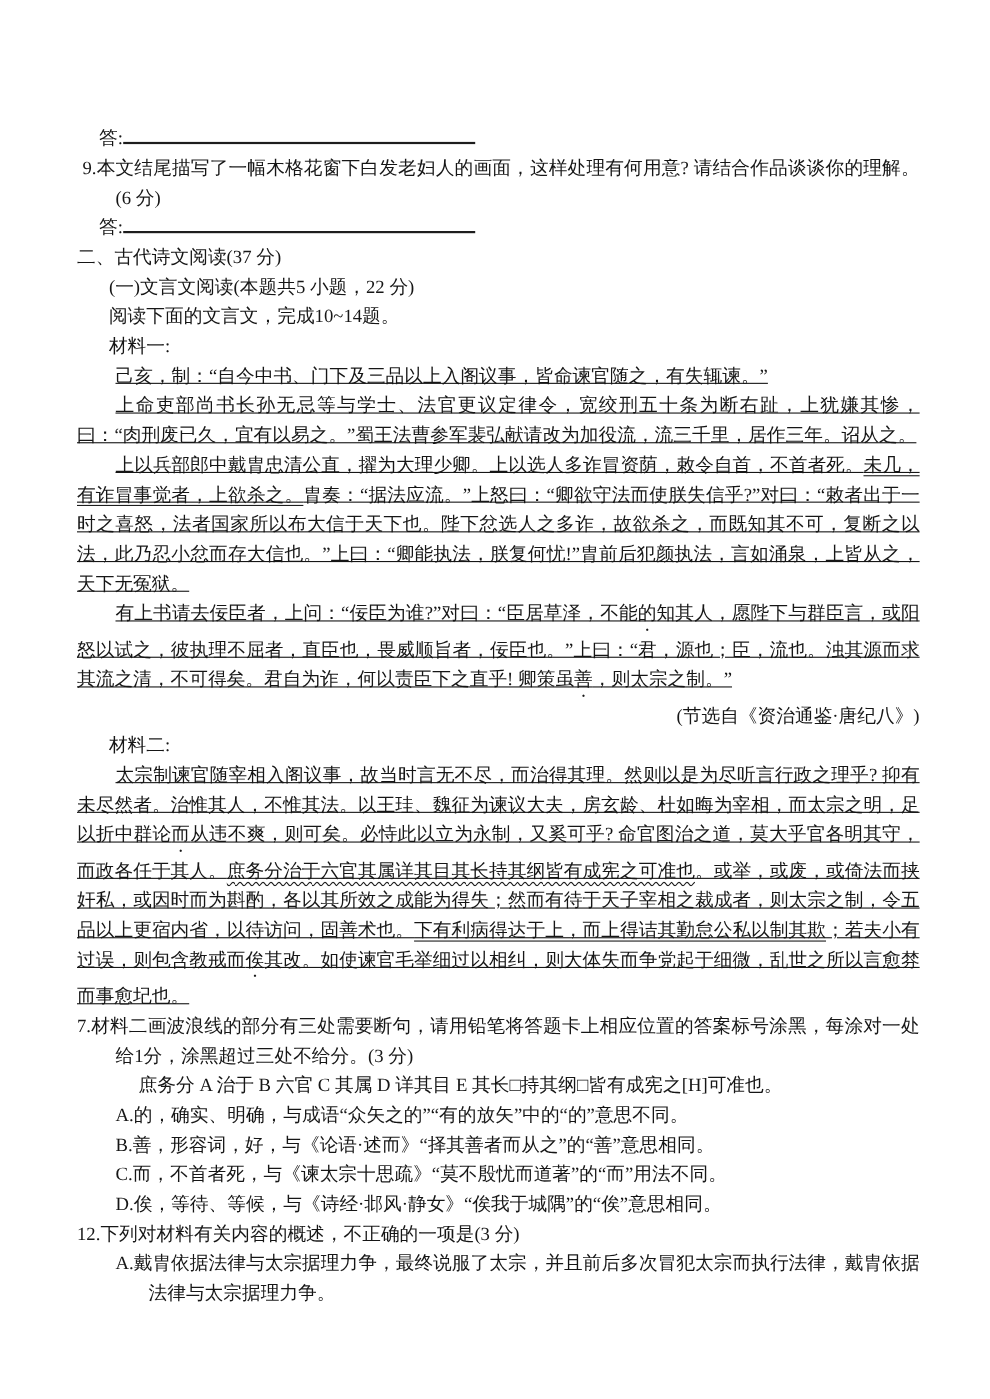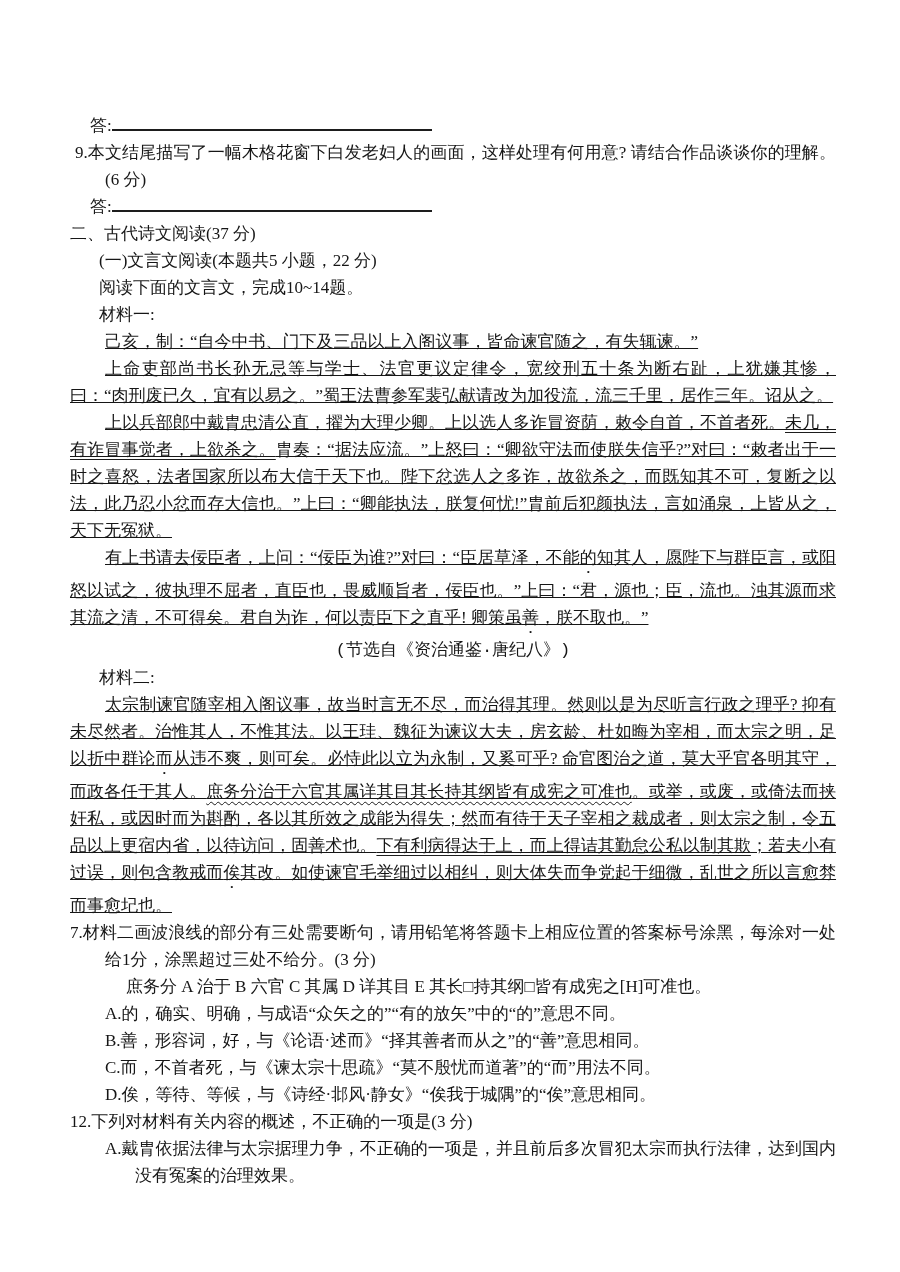--- a/index.html
+++ b/index.html
@@ -32,21 +32,21 @@
     border-bottom:2px solid #1d1d1d;
     vertical-align:baseline;
   }
   
   .q9hang  { margin-left:5px; padding-left:30px; text-indent:-30px; }
   .qhang   { padding-left:35px; text-indent:-35px; }
   
   .sub { margin-left:29px; }
   
   .para { text-indent:35px;text-decoration:underline; }
-  .source { text-align:center;font-family:Liberation Mono, monospace; }
+  .source { text-align:right; }
   
   .opt { margin-left:35px; }
   .opt-hang { margin-left:35px; padding-left:30px; text-indent:-30px; }
   .segline { margin-left:56px; }
   
   .s-u {
     text-decoration:underline;
     text-decoration-thickness:1px;
     text-underline-offset:4px;
     text-decoration-color:#1d1d1d;
@@ -86,21 +86,21 @@
 
     <div class="block sub">(一)文言文阅读(本题共5 小题，22 分)</div>
 
     <div class="block sub">阅读下面的文言文，完成10~14题。</div>
 
     <div class="block sub">材料一:</div>
 
     <p class="block para"><span>己亥，制：“自今中书、门下及三品以上入阁议事，皆命谏官随之，有失辄谏。”</span></p>
     <p class="block para"><span>上命吏部尚书长孙无忌等与学士、法官更议定律令，宽绞刑五十条为断右趾，上犹嫌其惨，曰：“肉刑废已久，宜有以易之。”蜀王法曹参军裴弘献请改为加役流，流三千里，居作三年。诏从之。</span></p>
     <p class="block para"><span>上以兵部郎中戴胄忠清公直，擢为大理少卿。上以选人多诈冒资荫，敕令自首，不首者死。</span><span class="s-u">未几，有诈冒事觉者，上欲杀之。</span><span>胄奏：“据法应流。”上怒曰：“卿欲守法而使朕失信乎?”对曰：“敕者出于一时之喜怒，法者国家所以布大信于天下也。陛下忿选人之多诈，故欲杀之，而既知其不可，复断之以法，此乃忍小忿而存大信也。”上曰：“卿能执法，朕复何忧!”胄前后犯颜执法，言如涌泉，上皆从之，天下无冤狱。</span></p>
-    <p class="block para"><span>有上书请去佞臣者，上问：“佞臣为谁?”对曰：“臣居草泽，不能</span><span class="s-d">的</span><span>知其人，愿陛下与群臣言，或阳怒以试之，彼执理不屈者，直臣也，畏威顺旨者，佞臣也。”上曰：“君，源也；臣，流也。浊其源而求其流之清，不可得矣。君自为诈，何以责臣下之直乎! 卿策虽</span><span class="s-d">善</span><span>，朕不取也。”</span></p>
+    <p class="block para"><span>有上书请去佞臣者，上问：“佞臣为谁?”对曰：“臣居草泽，不能</span><span class="s-d">的</span><span>知其人，愿陛下与群臣言，或阳怒以试之，彼执理不屈者，直臣也，畏威顺旨者，佞臣也。”上曰：“君，源也；臣，流也。浊其源而求其流之清，不可得矣。君自为诈，何以责臣下之直乎! 卿策虽</span><span class="s-d">善</span><span>，则太宗之制。”</span></p>
 
     <div class="block source">(节选自《资治通鉴·唐纪八》)</div>
 
     <div class="block sub">材料二:</div>
 
     <p class="block para"><span>太宗制谏官随宰相入阁议事，故当时言无不尽，而治得其理。然则以是为尽听言行政之理乎? 抑有未尽然者。治惟其人，不惟其法。以王珪、魏征为谏议大夫，房玄龄、杜如晦为宰相，而太宗之明，足以折中群论</span><span class="s-d">而</span><span>从违不爽，则可矣。必恃此以立为永制，又奚可乎? 命官图治之道，莫大乎官各明其守，而政各任于其人。</span><span class="s-w">庶务分治于六官其属详其目其长持其纲皆有成宪之可准也</span><span>。或举，或废，或倚法而挟奸私，或因时而为斟酌，各以其所效之成能为得失；然而有待于天子宰相之裁成者，则太宗之制，令五品以上更宿内省，以待访问，固善术也。</span><span class="s-u">下有利病得达于上，而上得诘其勤怠公私以制其欺</span><span>；若夫小有过误，则包含教戒而</span><span class="s-d">俟</span><span>其改。如使谏官毛举细过以相纠，则大体失而争党起于细微，乱世之所以言愈棼而事愈圮也。</span></p>
 
 
     <div class="block qhang">
       <span>7.</span><span>材料二画波浪线的部分有三处需要断句，请用铅笔将答题卡上相应位置的答案标号涂黑，每涂对一处给1分，涂黑超过三处不给分。(3 分)</span>
@@ -108,16 +108,16 @@
     <div class="block segline">庶务分 A 治于 B 六官 C 其属 D 详其目 E 其长□持其纲□皆有成宪之[H]可准也。</div>
 
     <div class="block opt">A.的，确实、明确，与成语“众矢之的”“有的放矢”中的“的”意思不同。</div>
     <div class="block opt">B.善，形容词，好，与《论语·述而》“择其善者而从之”的“善”意思相同。</div>
     <div class="block opt">C.而，不首者死，与《谏太宗十思疏》“莫不殷忧而道著”的“而”用法不同。</div>
     <div class="block opt">D.俟，等待、等候，与《诗经·邶风·静女》“俟我于城隅”的“俟”意思相同。</div>
 
     <div class="block qhang">
       <span>12.</span><span>下列对材料有关内容的概述，不正确的一项是(3 分)</span>
     </div>
-    <div class="block opt-hang">A.戴胄依据法律与太宗据理力争，不正确的一项是，并且前后多次冒犯太宗而执行法律，达到国内没有冤案的治理效果。</div>
+    <div class="block opt-hang">A.戴胄依据法律与太宗据理力争，最终说服了太宗，并且前后多次冒犯太宗而执行法律，戴胄依据法律与太宗据理力争。</div>
 
   </div>
 </div>
 
 </body></html>

